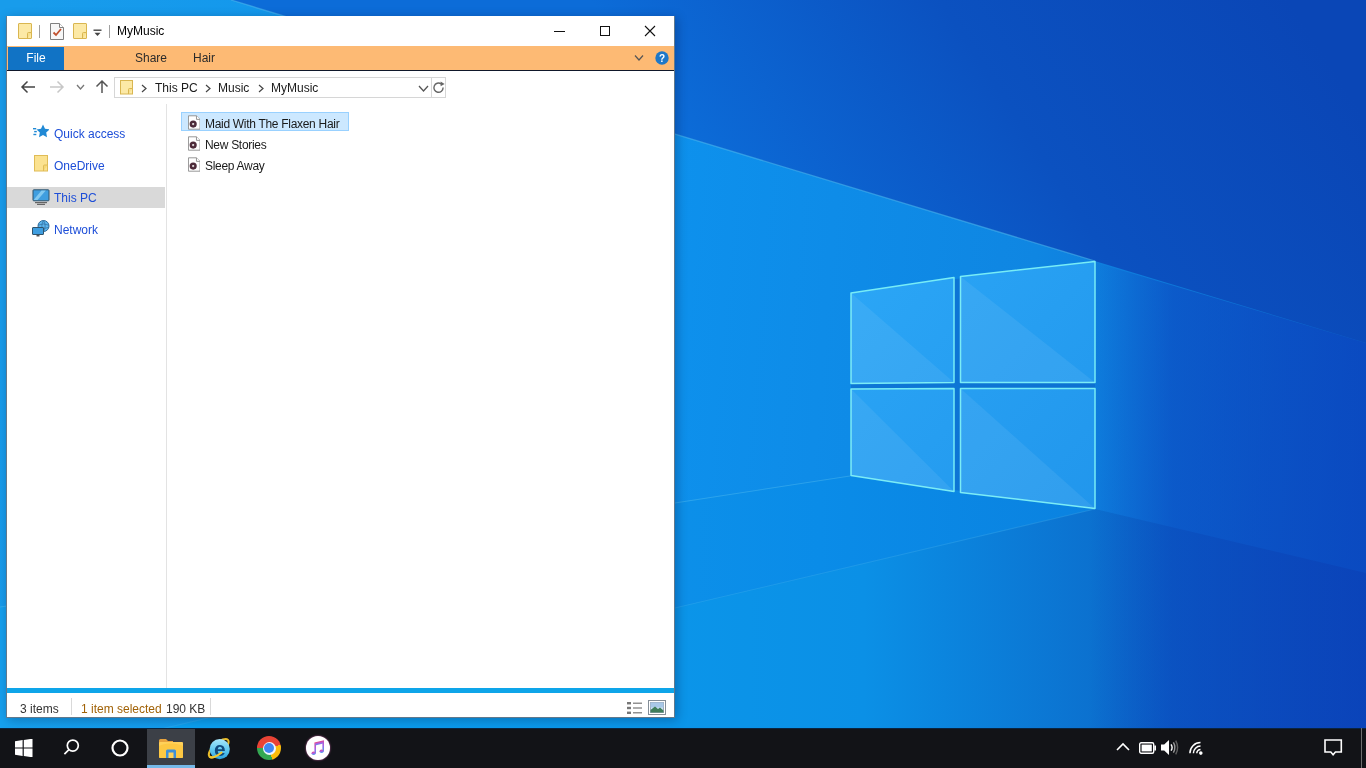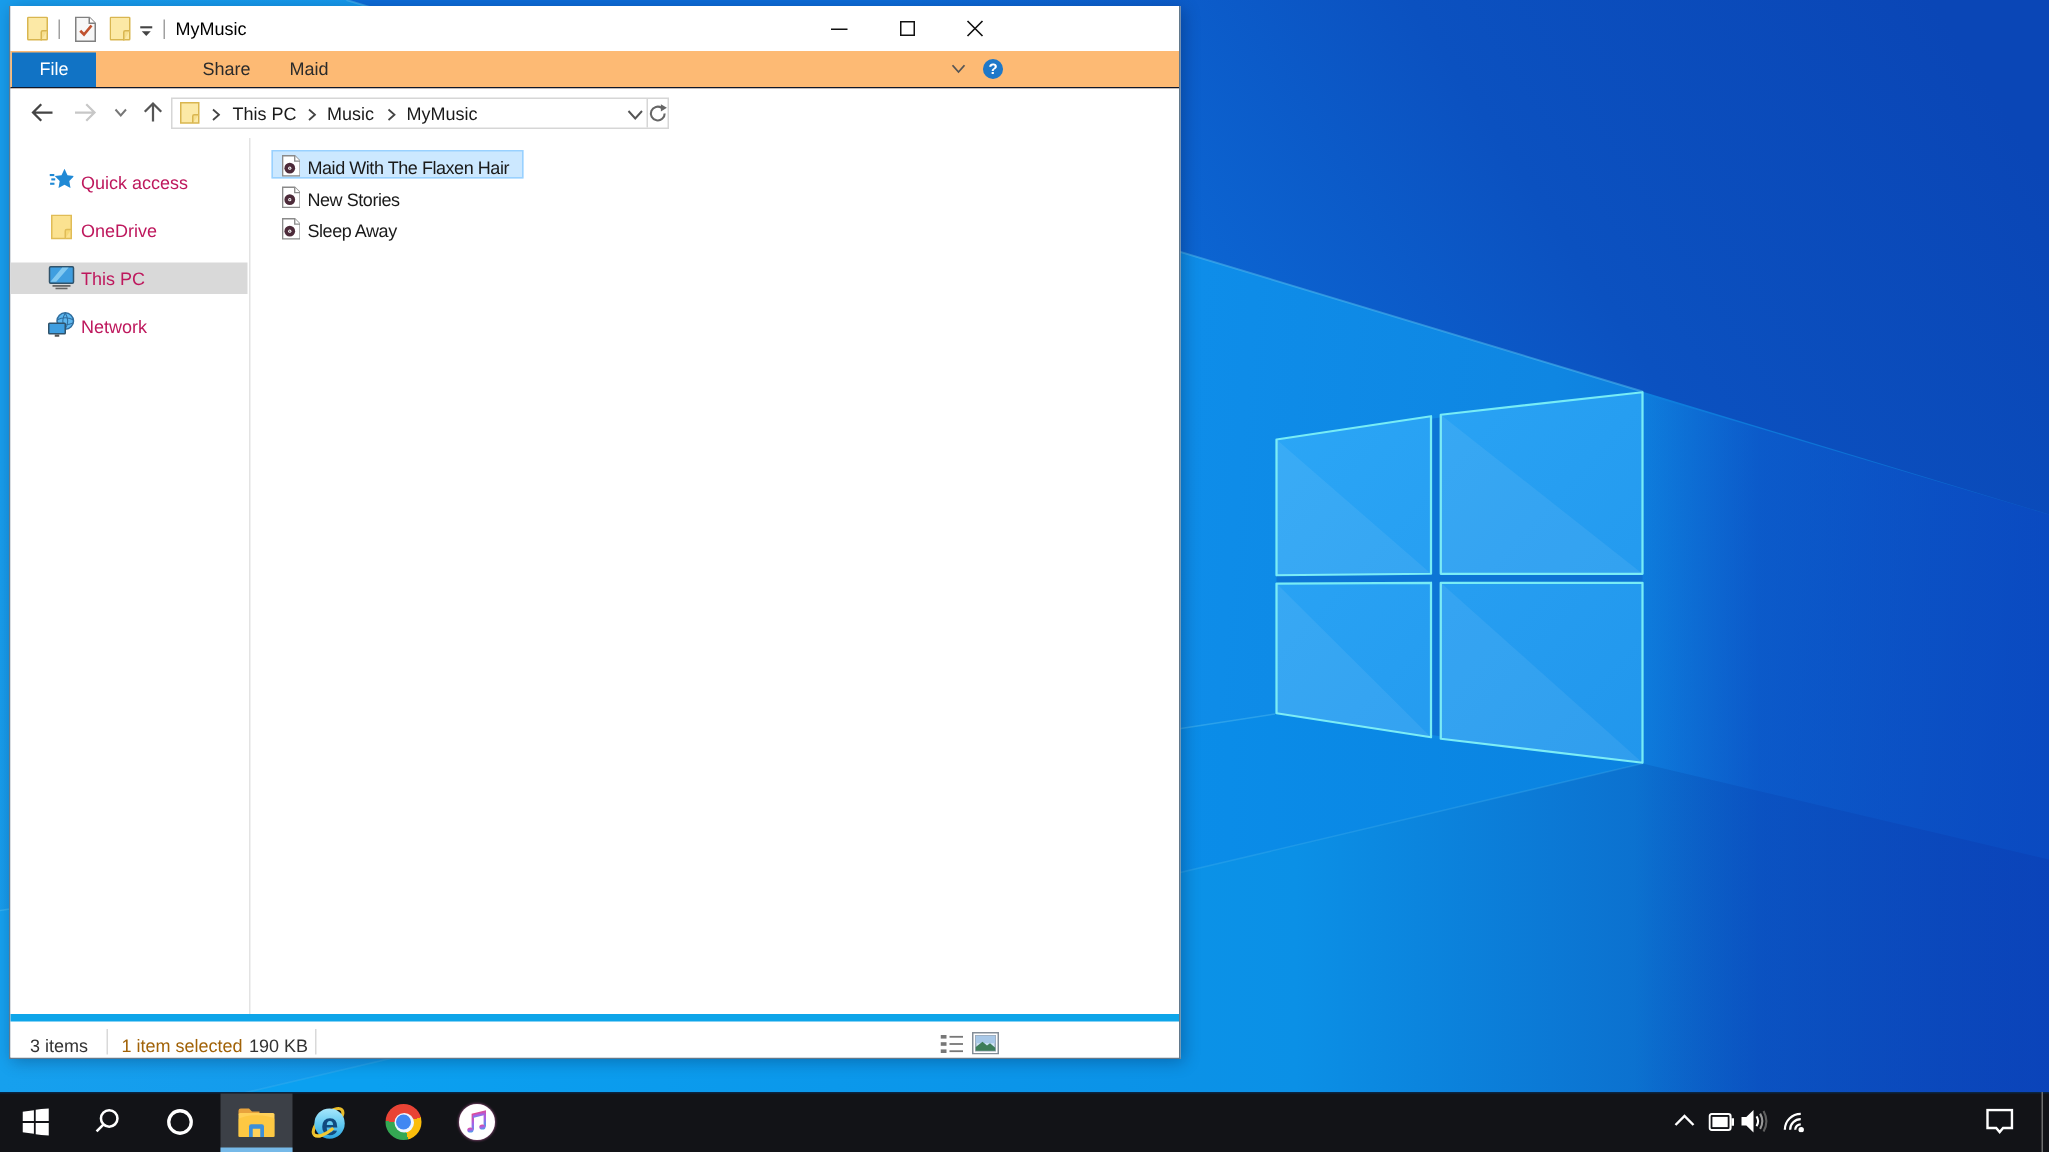--- a/index.html
+++ b/index.html
@@ -1,37 +1,37 @@
 <!DOCTYPE html>
 <html><head>
 <meta charset="utf-8">
 <style>
   html,body{margin:0;padding:0;}
   body{width:1366px;height:768px;position:relative;overflow:hidden;
        font-family:"Liberation Sans",sans-serif;background:#1a7fd0;}
   .abs{position:absolute;}
   
-  #win{position:absolute;left:6px;top:4px;width:781px;height:702px;
+  #win{position:absolute;left:6px;top:16px;width:669px;height:702px;
        background:#fff;box-sizing:border-box;
        border-left:1px solid #62798c;border-right:1px solid #62798c;border-bottom:1px solid #62798c;
        box-shadow:2px 2px 10px rgba(0,10,40,.28);}
   #titlebar{position:absolute;left:0;top:0;width:100%;height:30px;background:#fff;}
   #tabrow{position:absolute;left:0;top:30px;width:100%;height:25px;background:#fdba74;
           border-bottom:1px solid #0f172a;box-sizing:border-box;}
   #addrrow{position:absolute;left:0;top:55px;width:100%;height:33px;background:#fff;}
   #mainarea{position:absolute;left:0;top:88px;width:100%;height:584px;background:#fff;}
   #navpane{position:absolute;left:0;top:0;width:160px;height:584px;border-right:1px solid #e3e3e3;box-sizing:border-box;}
   #statusbar{position:absolute;left:0;top:672px;width:100%;height:29px;background:#fff;
              border-top:5px solid #0ea5e9;box-sizing:border-box;}
   .t12{font-size:12px;color:#1a1a1a;white-space:nowrap;}
   .tabtxt{font-size:12px;color:#2b2b2b;}
   #filetab{position:absolute;left:1px;top:1px;width:56px;height:23px;background:#1173c5;
            color:#fff;font-size:12px;text-align:center;line-height:23px;}
   .navrow{position:absolute;left:0;width:158px;height:22px;}
-  .navtxt{position:absolute;left:47px;top:4px;font-size:12px;color:#be185d;white-space:nowrap;}
+  .navtxt{position:absolute;left:47px;top:4px;font-size:12px;color:#1d4ed8;white-space:nowrap;}
   .frow{position:absolute;left:174px;height:19px;font-size:12px;color:#1a1a1a;white-space:nowrap;}
   
   #taskbar{position:absolute;left:0;top:728px;width:1366px;height:40px;background:#121317;}
   #taskbar .topline{position:absolute;left:0;top:0;width:100%;height:1px;background:#0a2440;}
 </style>
 </head>
 <body>
 
 <svg class="abs" style="left:0;top:0;" width="1366" height="768" viewBox="0 0 1366 768">
   <defs>
@@ -124,21 +124,21 @@
     <div class="abs" style="left:593px;top:10px;width:8px;height:8px;border:1px solid #111;"></div>
     <svg class="abs" style="left:637px;top:9px;" width="12" height="12" viewBox="0 0 12 12">
       <path d="M1 1 L11 11 M11 1 L1 11" stroke="#111" stroke-width="1.1"></path>
     </svg>
   </div>
 
   <div id="tabrow">
     <div id="filetab">File</div>
     <div class="abs tabtxt" style="left:70px;top:5px;margin-top:33px;">Home</div>
     <div class="abs tabtxt" style="left:128px;top:5px;">Share</div>
-    <div class="abs tabtxt" style="left:186px;top:5px;">Maid</div>
+    <div class="abs tabtxt" style="left:186px;top:5px;">Hair</div>
     <svg class="abs" style="left:627px;top:8px;" width="10" height="8" viewBox="0 0 10 8">
       <path d="M1 1.5 L5 6 L9 1.5" fill="none" stroke="#555" stroke-width="1.2"></path>
     </svg>
     <svg class="abs" style="left:648px;top:5px;" width="14" height="14" viewBox="0 0 14 14">
       <circle cx="7" cy="7" r="6.7" fill="#1e78c8"></circle>
       <text x="7" y="10.6" font-size="10" font-weight="bold" fill="#fff" text-anchor="middle" font-family="Liberation Sans">?</text>
     </svg>
   </div>
 
   <div id="addrrow">

